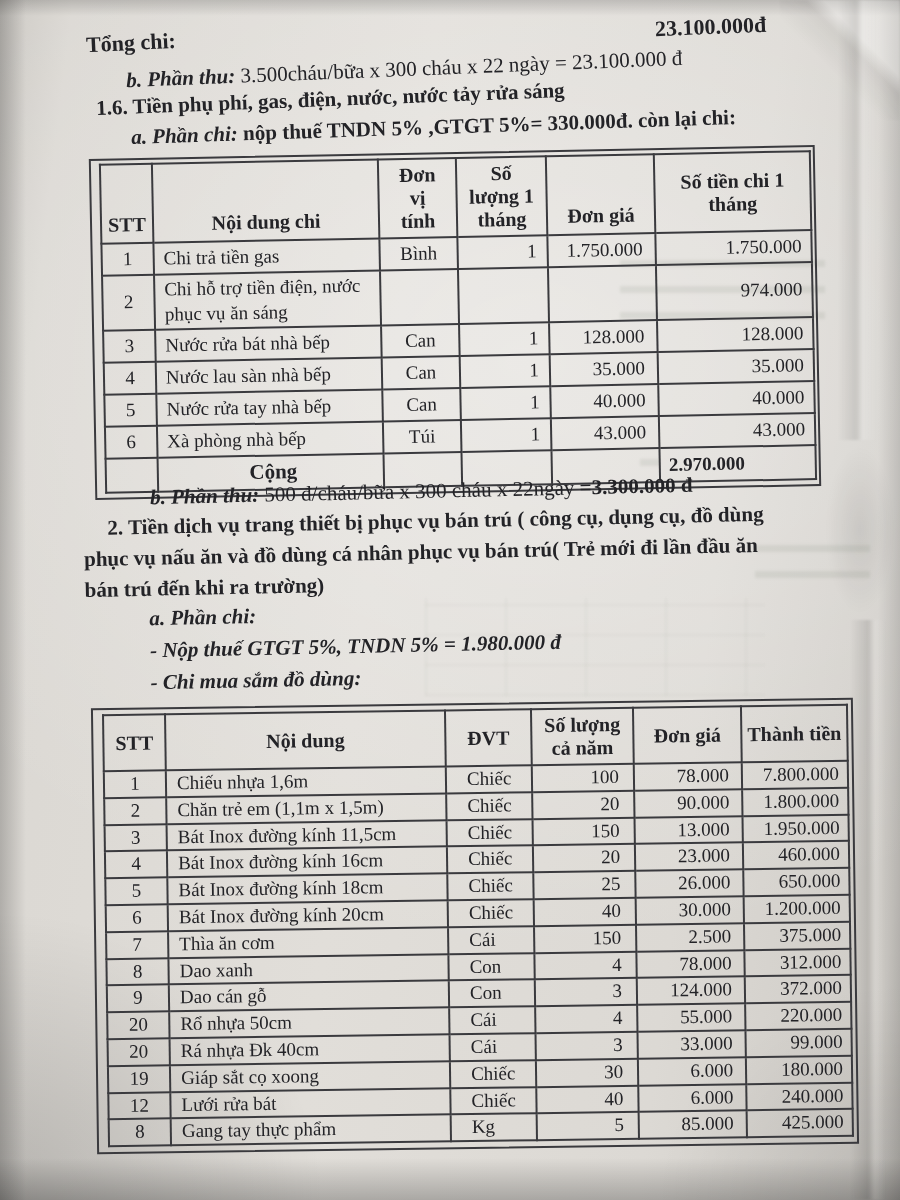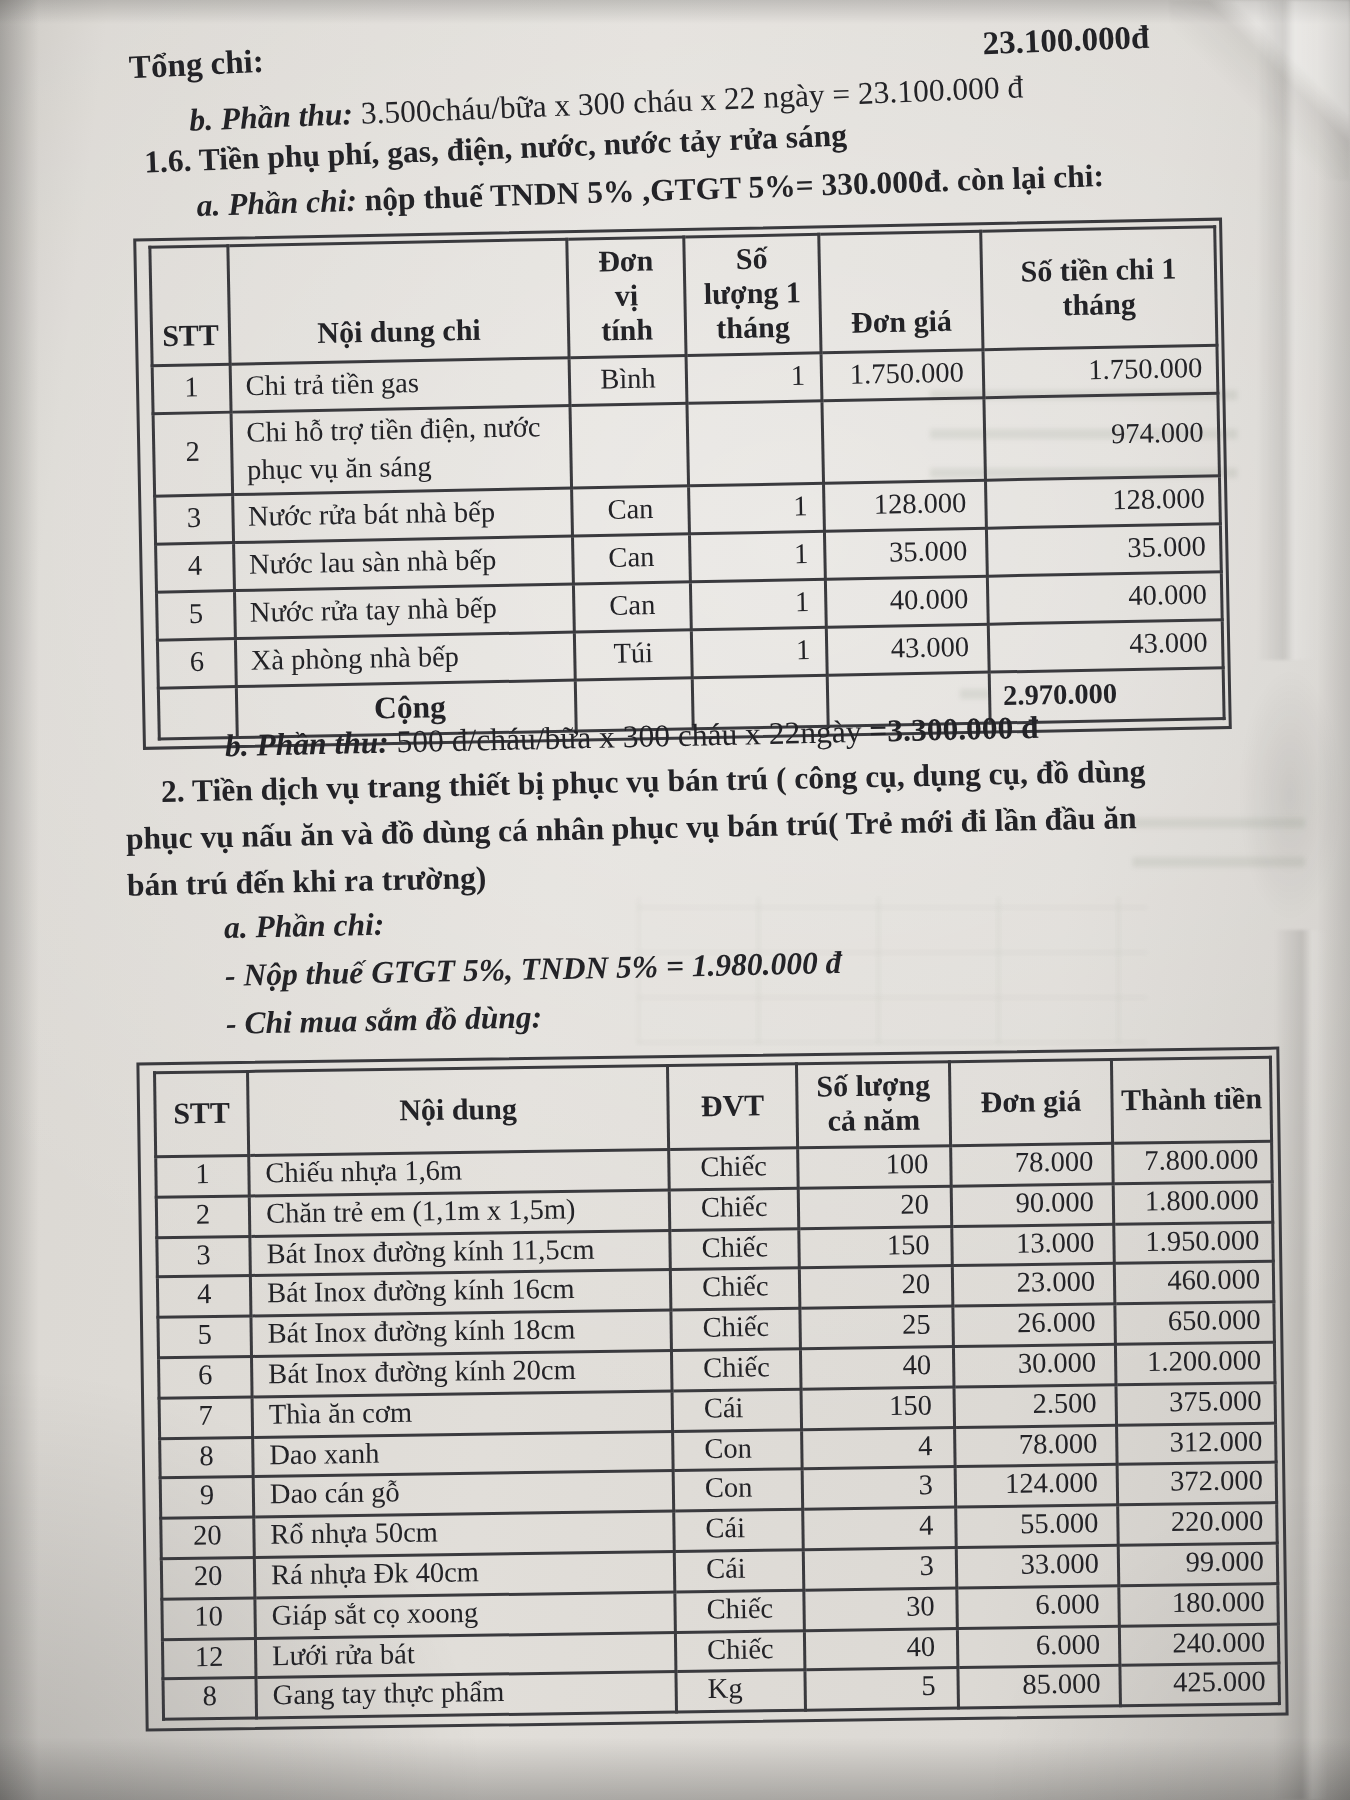--- a/index.html
+++ b/index.html
@@ -325,21 +325,21 @@
         </tr>
         <tr>
           <td>20</td>
           <td>Rá nhựa Đk 40cm</td>
           <td>Cái</td>
           <td>3</td>
           <td>33.000</td>
           <td>99.000</td>
         </tr>
         <tr>
-          <td>10</td>
+          <td>19</td>
           <td>Giáp sắt cọ xoong</td>
           <td>Chiếc</td>
           <td>30</td>
           <td>6.000</td>
           <td>180.000</td>
         </tr>
         <tr>
           <td>12</td>
           <td>Lưới rửa bát</td>
           <td>Chiếc</td>

